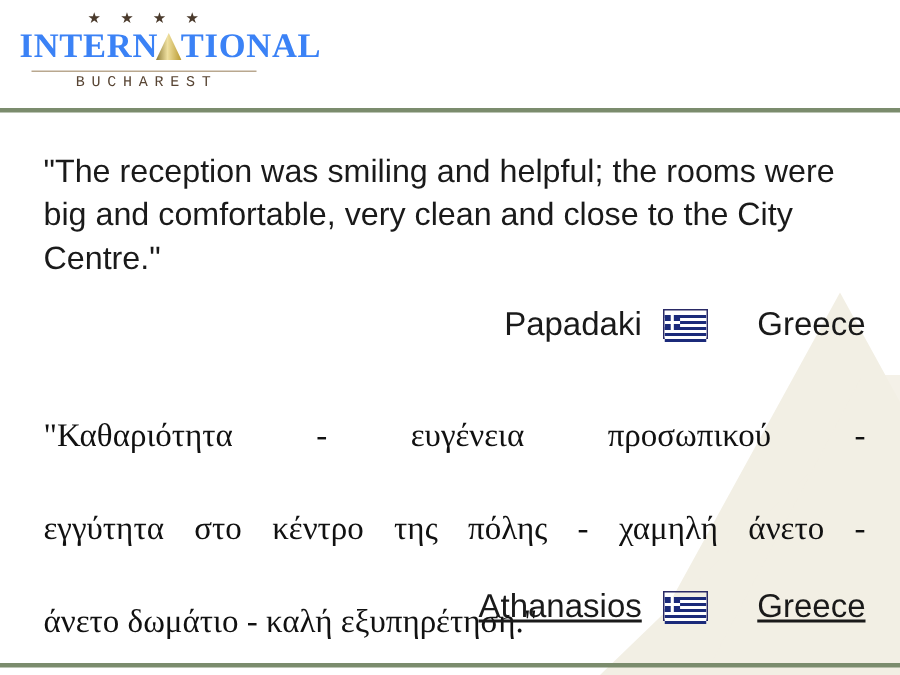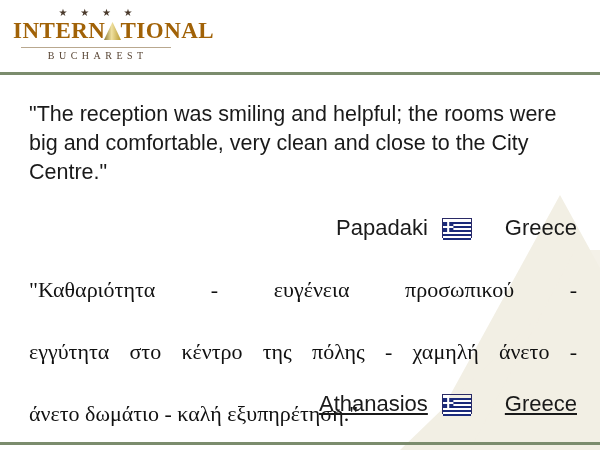--- a/index.html
+++ b/index.html
@@ -56,40 +56,40 @@
     text-indent: 5px;
     height: 12px;
   }
   .logo-wordmark {
     position: relative;
     font-family: "Liberation Serif", "DejaVu Serif", serif;
     font-size: 23px;
     line-height: 24px;
     font-weight: 700;
     letter-spacing: 0.5px;
-    color: #a16207;
+    color: #3b82f6;
     white-space: nowrap;
     height: 25px;
   }
   .logo-wordmark .peak {
     display: inline-block;
     width: 17px;
     height: 18px;
     position: relative;
     top: 2px;
     margin: 0 -1px;
   }
   .logo-rule {
     width: 150px;
     height: 1px;
     background: #b9a88f;
     margin: 3px auto 2px auto;
   }
   .logo-city {
-    font-family: Liberation Serif, serif;
+    font-family: Liberation Mono, monospace;
     font-size: 10px;
     line-height: 12px;
     letter-spacing: 4.5px;
     text-indent: 4.5px;
     color: #584534;
     font-weight: 400;
   }
   .rule-green-top {
     position: absolute;
     left: 0;
@@ -132,21 +132,21 @@
     display: flex;
     align-items: center;
     justify-content: flex-end;
     width: 548px;
     left: 29px;
     font-family: "Liberation Sans", sans-serif;
     font-size: 22px;
     line-height: 27px;
     color: #1a1a1a;
   }
-  .attribution.first { top: 140px; }
+  .attribution.first { top: 128px; }
   .attribution.second { top: 316px; text-decoration: underline; }
 
   .attr-name { white-space: nowrap; }
   .attr-country { white-space: nowrap; margin-left: 19px; }
 
   .flag {
     width: 30px;
     height: 20px;
     margin: 0 14px;
     flex: 0 0 auto;

